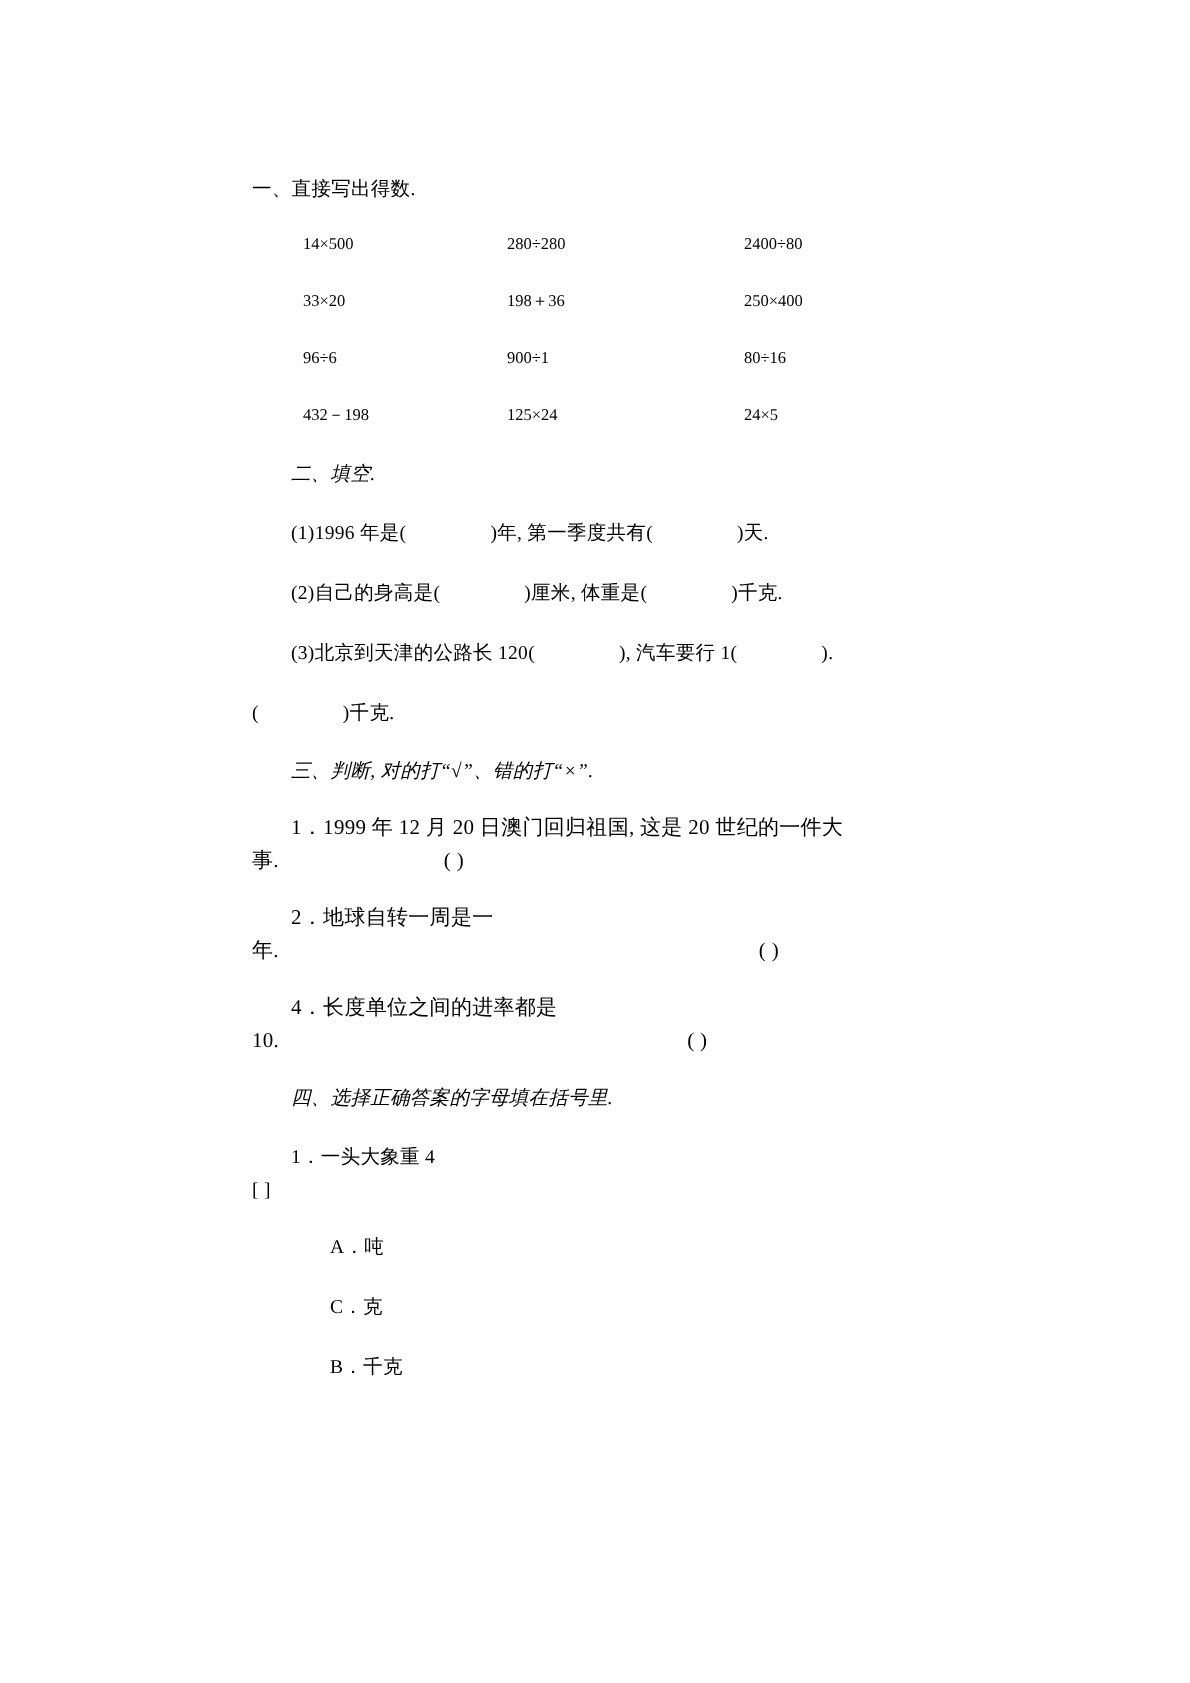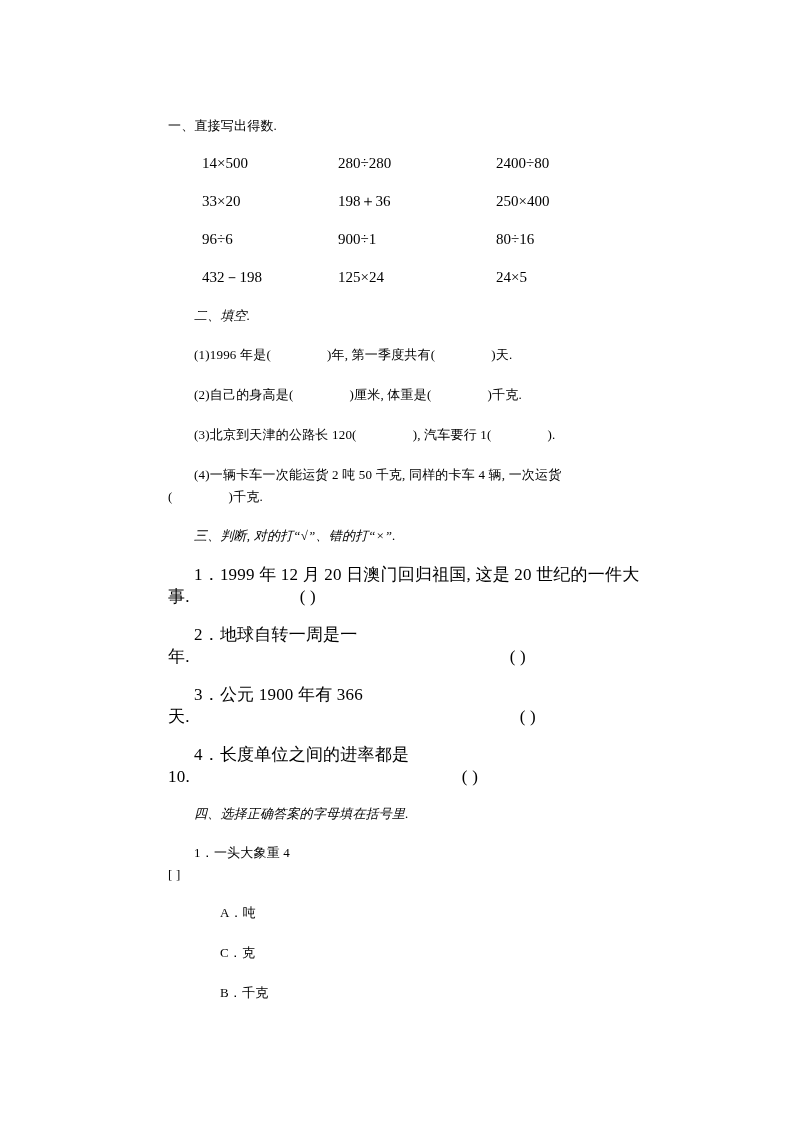--- a/index.html
+++ b/index.html
@@ -30,42 +30,42 @@
   .indent {
     margin-left: 26px;
     font-style: italic;
   }
   .calc-grid {
     margin: 0 0 0 0;
   }
   .calc-row {
     display: flex;
     margin-bottom: 20px;
-    font-size: 15px;
+    font-size: 11px;
     line-height: 18px;
   }
   .calc-row .c1 { width: 148px; padding-left: 34px; }
   .calc-row .c2 { width: 172px; }
   .calc-row .c3 { width: 160px; }
   .para {
     font-size: 13px;
     line-height: 22px;
     margin: 0 0 18px 0;
     letter-spacing: 0.2px;
   }
   .para.indent2 { margin-left: 26px; }
   .hang-cont {
     margin-left: -26px;
   }
   .blank {
     display: inline-block;
     width: 56px;
   }
   .tf-line {
-    font-size: 17px;
+    font-size: 14px;
     line-height: 22px;
     margin: 0 0 16px 0;
     letter-spacing: 0.2px;
     margin-left: 26px;
   }
   .tf-second {
     margin-left: -26px;
     display: block;
   }
   .sp-a { display: inline-block; width: 110px; }
@@ -127,40 +127,35 @@
 
   <div class="para indent2">
     <span>(2)自己的身高是(</span><span class="blank"></span><span>)厘米, 体重是(</span><span class="blank"></span><span>)千克.</span>
   </div>
 
   <div class="para indent2">
     <span>(3)北京到天津的公路长 120(</span><span class="blank"></span><span>), 汽车要行 1(</span><span class="blank"></span><span>).</span>
   </div>
 
   <div class="para indent2">
-    <span>(4)一辆卡车一次能运货 2 吨 50 千克, 同样的卡车 4 辆, 一次运货</span>
     <span class="hang-cont" style="display:block;"><span>(</span><span class="blank"></span><span>)千克.</span></span>
   </div>
 
   <div class="section-title indent">三、判断, 对的打“√”、错的打“×”.</div>
 
   <div class="tf-line">
     <span>1．</span><span>1999 年 12 月 20 日澳门回归祖国, 这是 20 世纪的一件大</span>
     <span class="tf-second"><span>事.</span><span class="sp-a"></span><span>(            )</span></span>
   </div>
 
   <div class="tf-line">
     <span>2．</span><span>地球自转一周是一</span>
     <span class="tf-second"><span>年.</span><span class="sp-c"></span><span>(            )</span></span>
   </div>
 
-  <div class="tf-line">
-    <span>3．</span><span>公元 1900 年有 366</span>
-    <span class="tf-second"><span>天.</span><span class="sp-b" style="width:330px;"></span><span>(            )</span></span>
-  </div>
 
   <div class="tf-line">
     <span>4．</span><span>长度单位之间的进率都是</span>
     <span class="tf-second"><span>10.</span><span class="sp-d" style="width:272px;"></span><span>(            )</span></span>
   </div>
 
   <div class="section-title indent">四、选择正确答案的字母填在括号里.</div>
 
   <div class="q-line">
     <span>1．</span><span>一头大象重 4</span>

